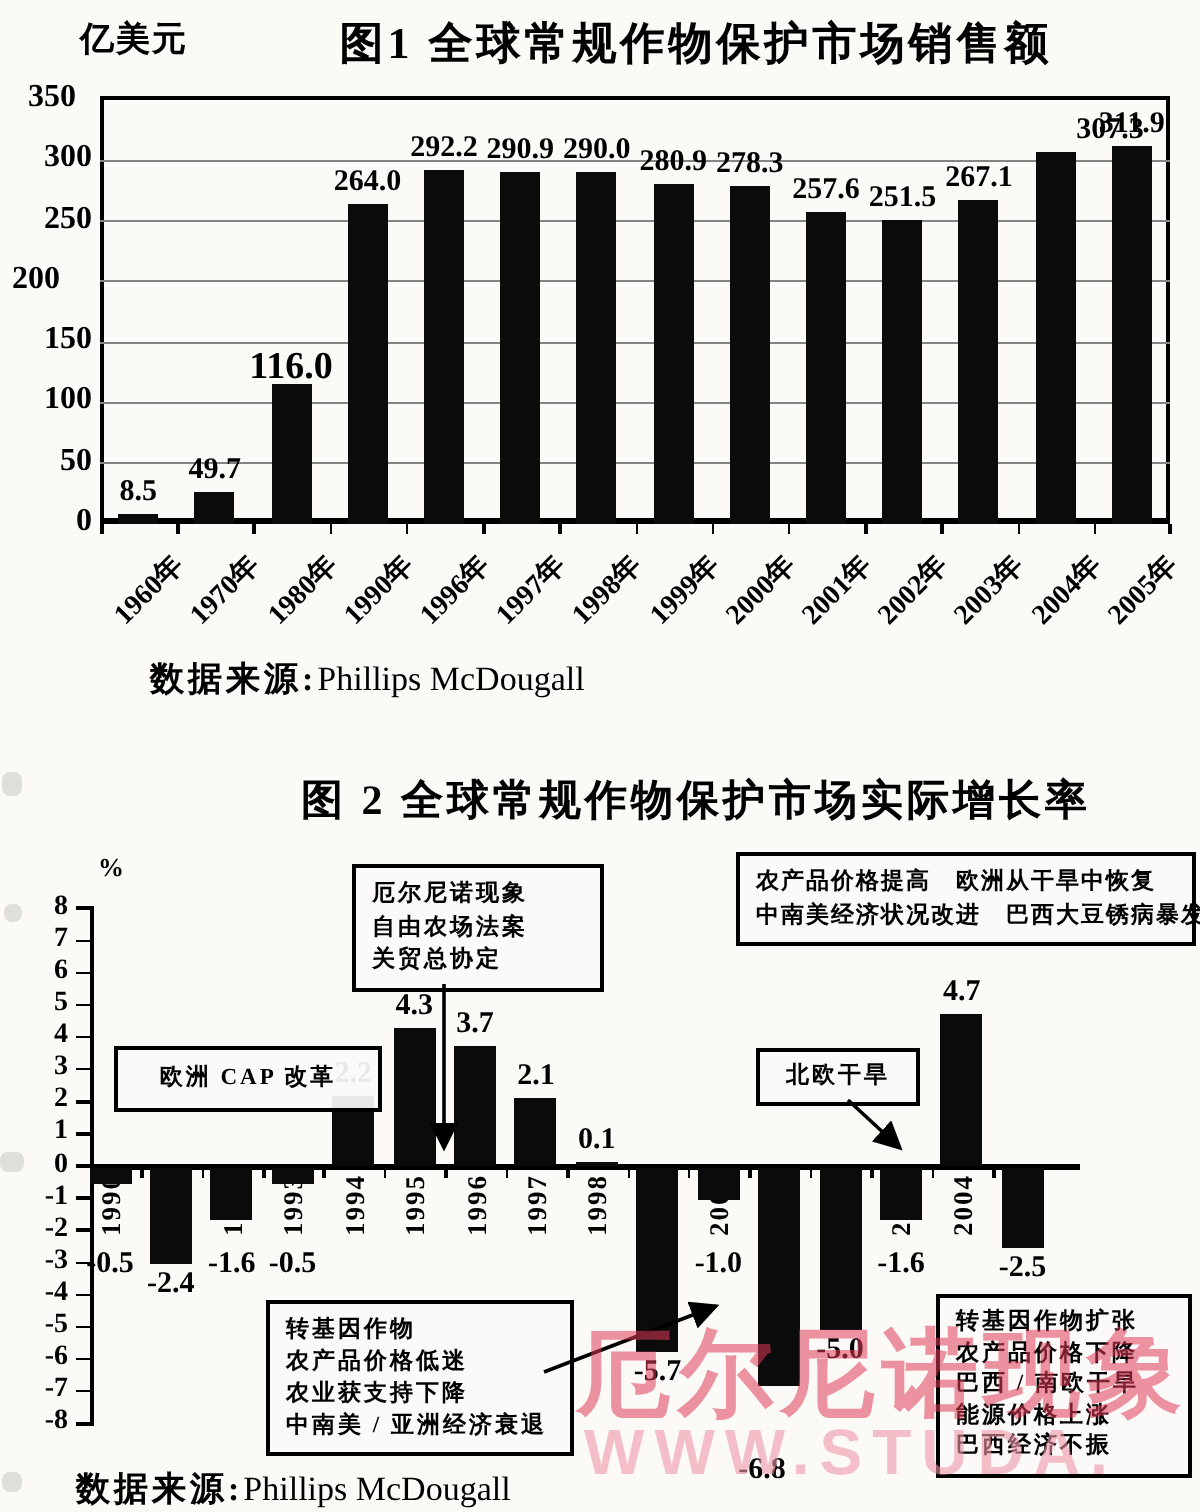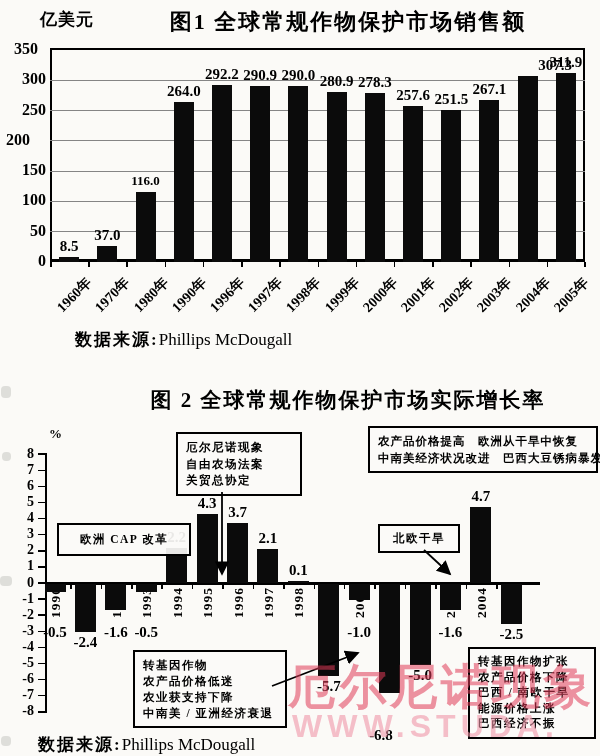--- a/index.html
+++ b/index.html
@@ -106,25 +106,25 @@
     <div class="abs" style="left: 50px; top: 110.071px; width: 535px; height: 1px; background: rgb(133, 133, 133); z-index: 1;"></div>
     <div class="abs" style="left: 6px; top: 100.571px; width: 40px; text-align: right; font-size: 16px; font-weight: bold;">250</div>
     <div class="abs" style="left: 50px; top: 79.7857px; width: 535px; height: 1px; background: rgb(133, 133, 133); z-index: 1;"></div>
     <div class="abs" style="left: 6px; top: 70.2857px; width: 40px; text-align: right; font-size: 16px; font-weight: bold;">300</div>
     <div class="abs" style="left: 6px; top: 40px; width: 40px; text-align: center; font-size: 16px; font-weight: bold;">350</div>
     <div class="abs" style="left: 59.1071px; top: 256.851px; width: 20px; height: 5.14857px; background: rgb(11, 11, 11); z-index: 2;"></div>
     <div class="abs" style="left: 69.1071px; top: 237.851px; transform: translateX(-50%); font-size: 15px; font-weight: bold; white-space: nowrap; z-index: 3;">8.5</div>
     <div class="abs" style="left: 50px; top: 262px; width: 1.5px; height: 5px; background: rgb(0, 0, 0);"></div>
     <div class="abs" style="left: 19.1071px; top: 274px; width: 64px; text-align: right; font-size: 14px; font-weight: bold; white-space: nowrap; transform-origin: 100% 0px; transform: rotate(-45deg);">1960年</div>
     <div class="abs" style="left: 97.3214px; top: 245.646px; width: 20px; height: 16.3543px; background: rgb(11, 11, 11); z-index: 2;"></div>
-    <div class="abs" style="left: 107.321px; top: 226.646px; transform: translateX(-50%); font-size: 15px; font-weight: bold; white-space: nowrap; z-index: 3;">37.0</div>
+    <div class="abs" style="left: 107.321px; top: 226.646px; transform: translateX(-50%); font-size: 15px; font-weight: bold; white-space: nowrap; z-index: 3;">49.7</div>
     <div class="abs" style="left: 88.2143px; top: 262px; width: 1.5px; height: 5px; background: rgb(0, 0, 0);"></div>
     <div class="abs" style="left: 57.3214px; top: 274px; width: 64px; text-align: right; font-size: 14px; font-weight: bold; white-space: nowrap; transform-origin: 100% 0px; transform: rotate(-45deg);">1970年</div>
     <div class="abs" style="left: 135.536px; top: 191.737px; width: 20px; height: 70.2629px; background: rgb(11, 11, 11); z-index: 2;"></div>
-    <div class="abs" style="left: 145.536px; top: 172.737px; transform: translateX(-50%); font-size: 13px; font-weight: bold; white-space: nowrap; z-index: 3;">116.0</div>
+    <div class="abs" style="left: 145.536px; top: 172.737px; transform: translateX(-50%); font-size: 19px; font-weight: bold; white-space: nowrap; z-index: 3;">116.0</div>
     <div class="abs" style="left: 126.429px; top: 262px; width: 1.5px; height: 5px; background: rgb(0, 0, 0);"></div>
     <div class="abs" style="left: 95.5357px; top: 274px; width: 64px; text-align: right; font-size: 14px; font-weight: bold; white-space: nowrap; transform-origin: 100% 0px; transform: rotate(-45deg);">1980年</div>
     <div class="abs" style="left: 173.75px; top: 102.091px; width: 20px; height: 159.909px; background: rgb(11, 11, 11); z-index: 2;"></div>
     <div class="abs" style="left: 183.75px; top: 83.0914px; transform: translateX(-50%); font-size: 15px; font-weight: bold; white-space: nowrap; z-index: 3;">264.0</div>
     <div class="abs" style="left: 164.643px; top: 262px; width: 1.5px; height: 5px; background: rgb(0, 0, 0);"></div>
     <div class="abs" style="left: 133.75px; top: 274px; width: 64px; text-align: right; font-size: 14px; font-weight: bold; white-space: nowrap; transform-origin: 100% 0px; transform: rotate(-45deg);">1990年</div>
     <div class="abs" style="left: 211.964px; top: 85.0103px; width: 20px; height: 176.99px; background: rgb(11, 11, 11); z-index: 2;"></div>
     <div class="abs" style="left: 221.964px; top: 66.0103px; transform: translateX(-50%); font-size: 15px; font-weight: bold; white-space: nowrap; z-index: 3;">292.2</div>
     <div class="abs" style="left: 202.857px; top: 262px; width: 1.5px; height: 5px; background: rgb(0, 0, 0);"></div>
     <div class="abs" style="left: 171.964px; top: 274px; width: 64px; text-align: right; font-size: 14px; font-weight: bold; white-space: nowrap; transform-origin: 100% 0px; transform: rotate(-45deg);">1996年</div>

